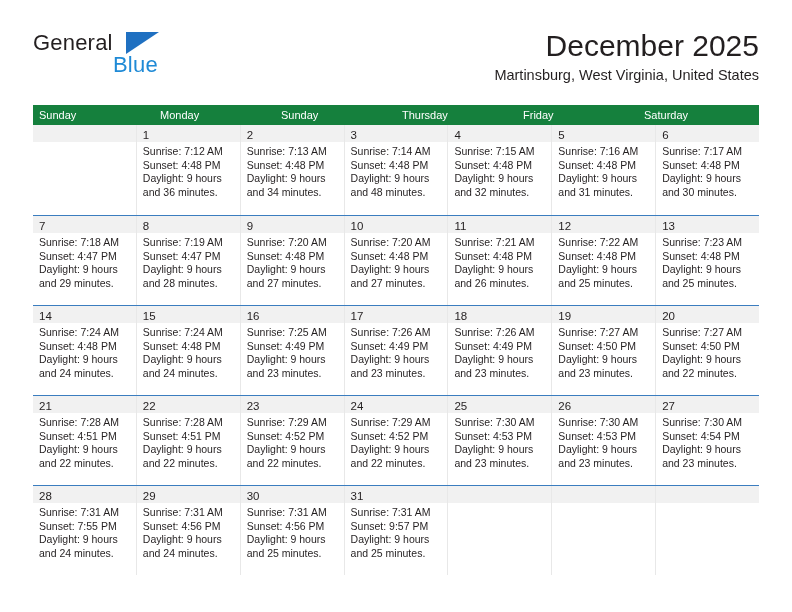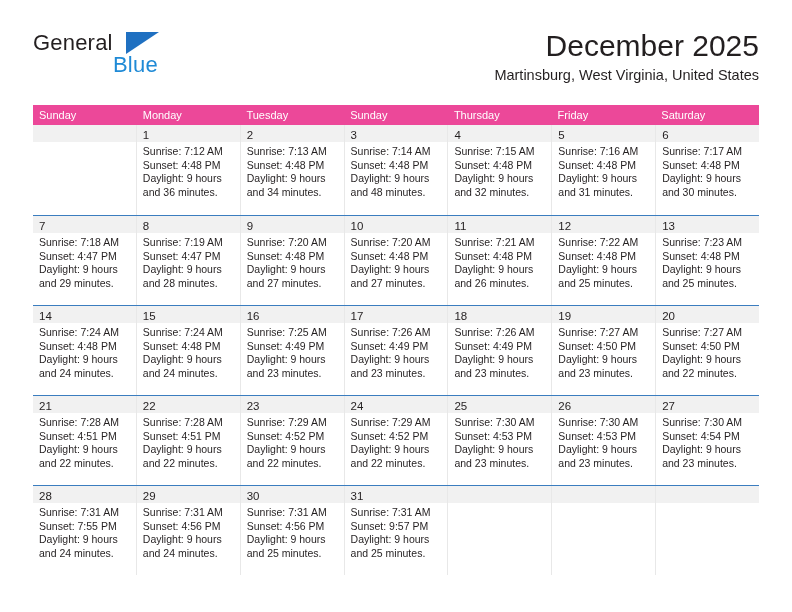--- a/index.html
+++ b/index.html
@@ -94,21 +94,21 @@
 
   
   .calendar {
     position: absolute;
     left: 33px;
     top: 105px;
     width: 726px;
   }
   .weekday-row {
     display: flex;
-    background: #ec4899;
+    background: #15803d;
     height: 20px;
   }
   .weekday {
     flex: 1 1 0;
     color: #ffffff;
     font-size: 11px;
     line-height: 20px;
     padding-left: 6px;
     box-sizing: border-box;
     white-space: nowrap;
@@ -181,21 +181,20 @@
       <div class="month-title">December 2025</div>
       <div class="location">Martinsburg, West Virginia, United States</div>
     </div>
 
   </div>
 
   <div class="calendar">
     <div class="weekday-row" id="weekday-row">
         <div class="weekday">Sunday</div>
         <div class="weekday">Monday</div>
-        <div class="weekday">Tuesday</div>
         <div class="weekday">Sunday</div>
         <div class="weekday">Thursday</div>
         <div class="weekday">Friday</div>
         <div class="weekday">Saturday</div>
       </div>
     <div id="weeks-container">
         <div class="week">
           <div class="day empty">
             <div class="daynum-band"><span class="daynum"></span></div>
             <div class="lines">

